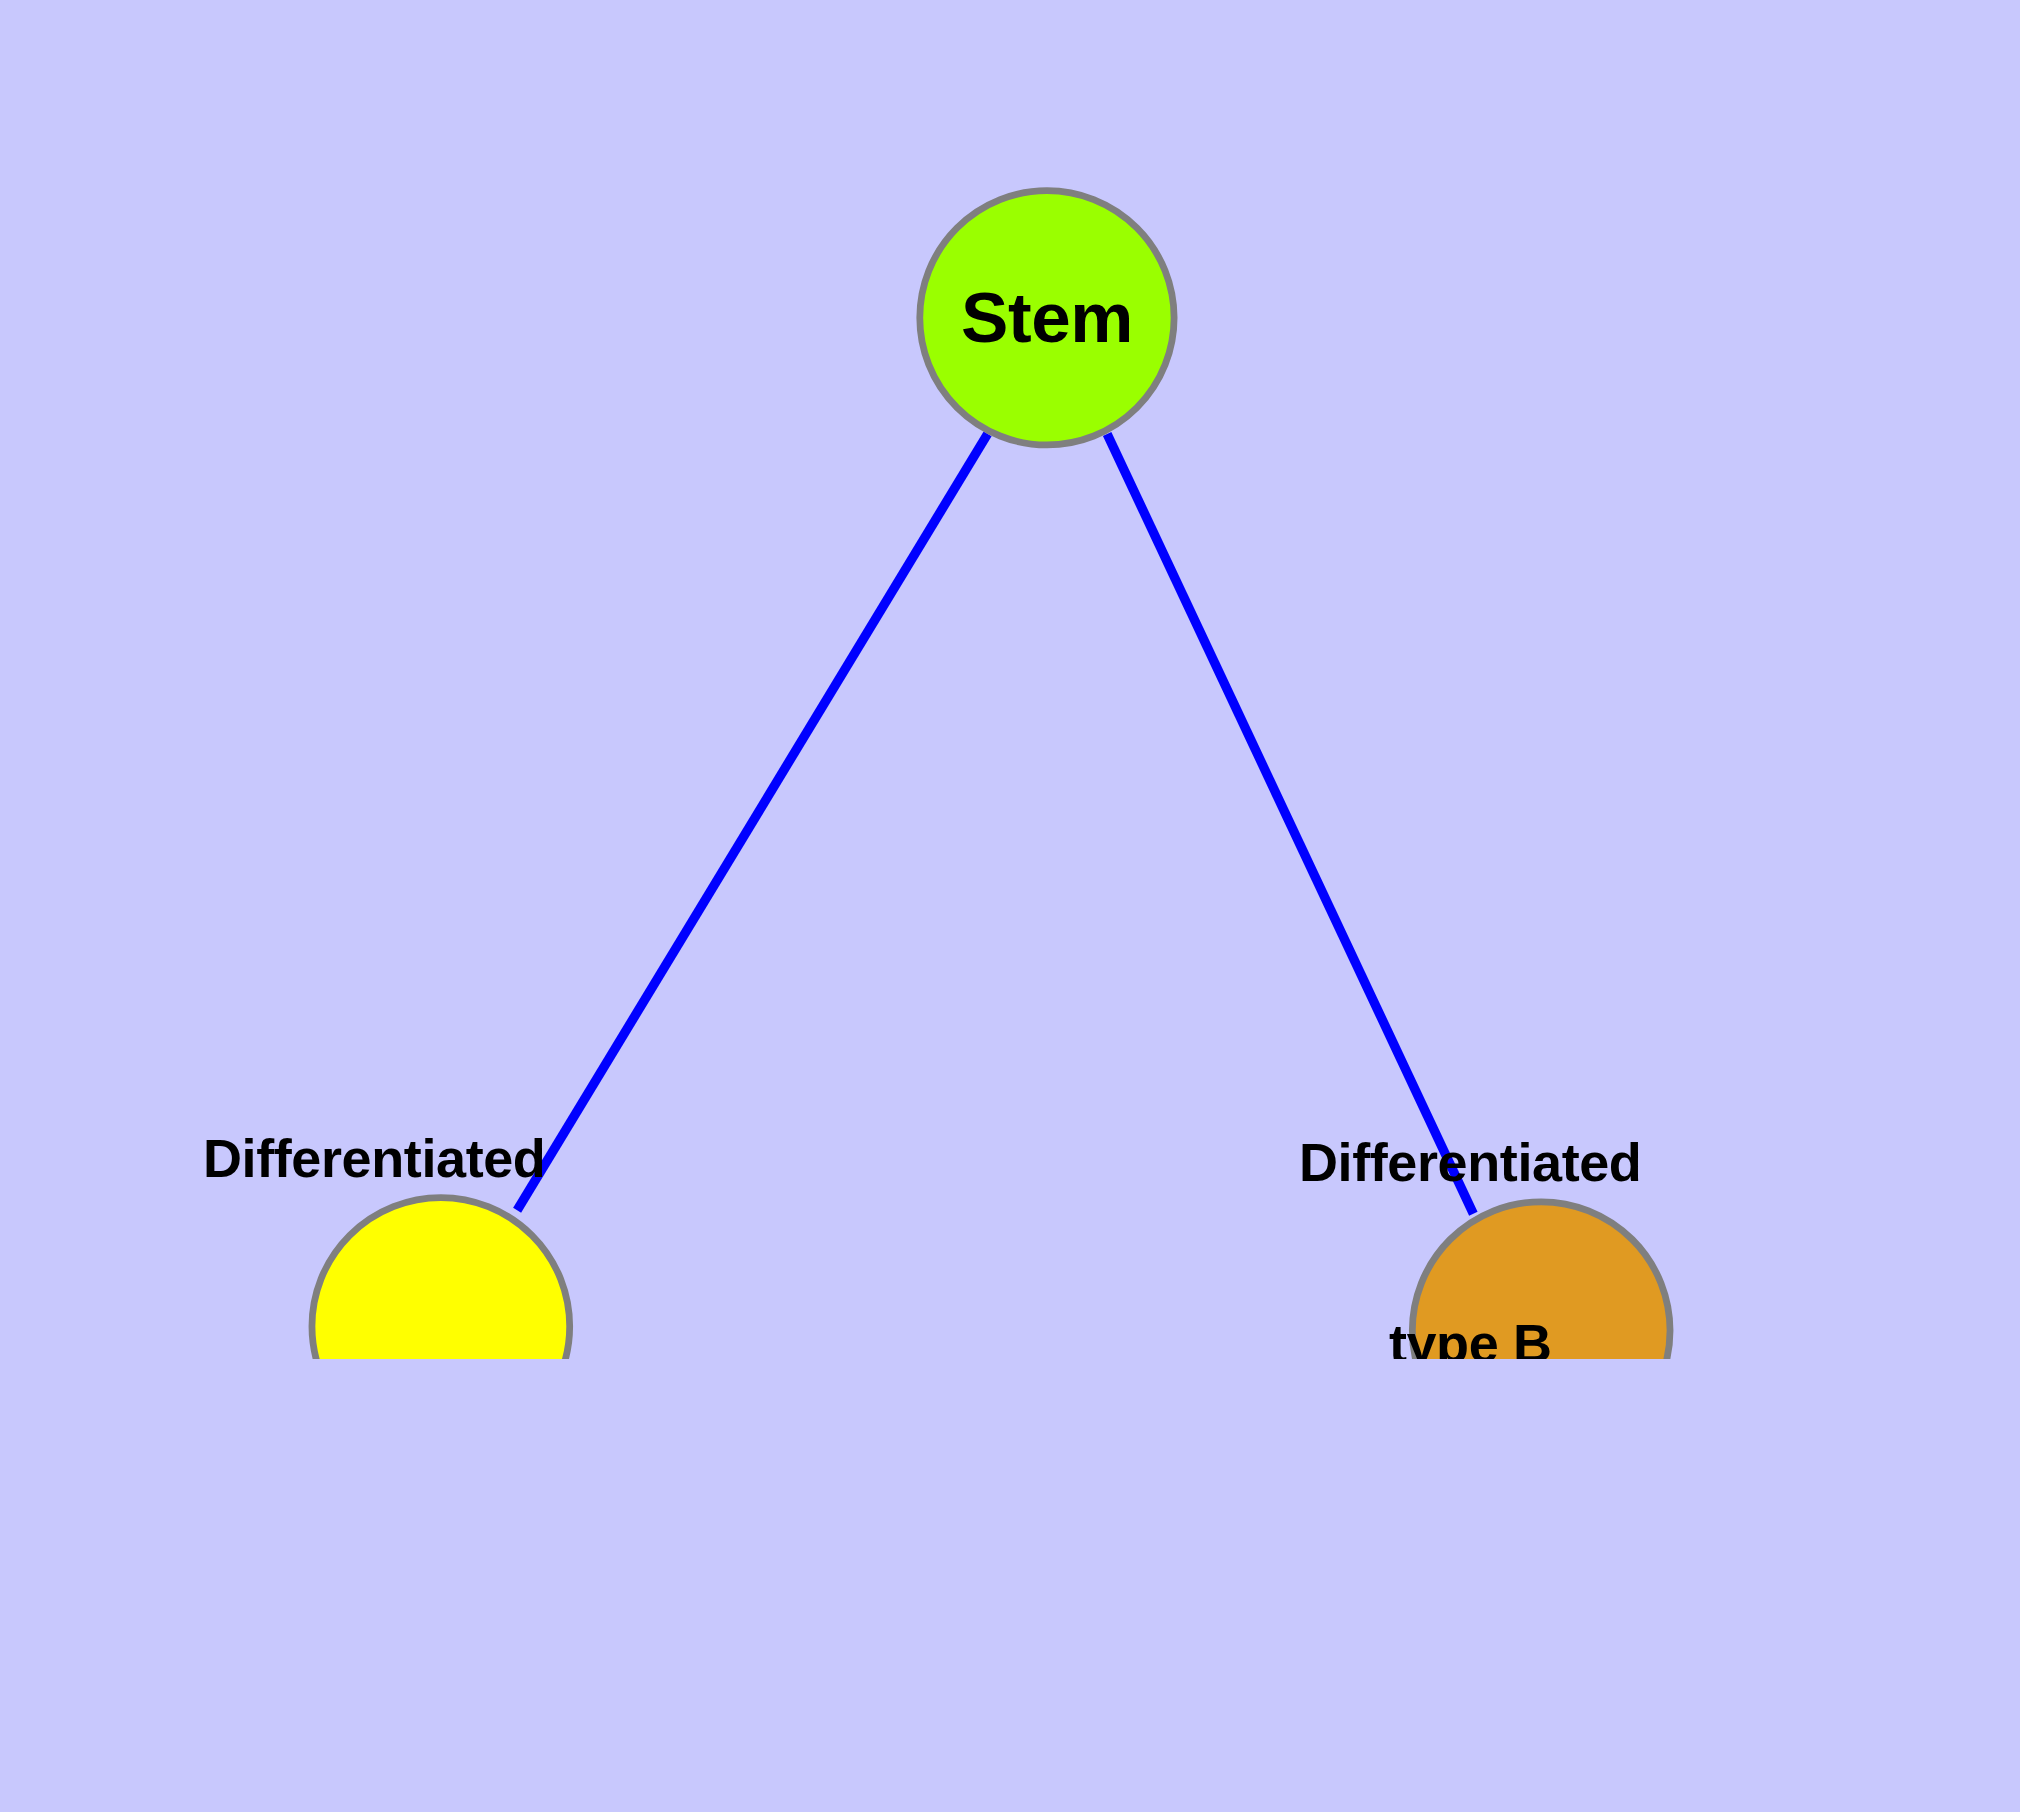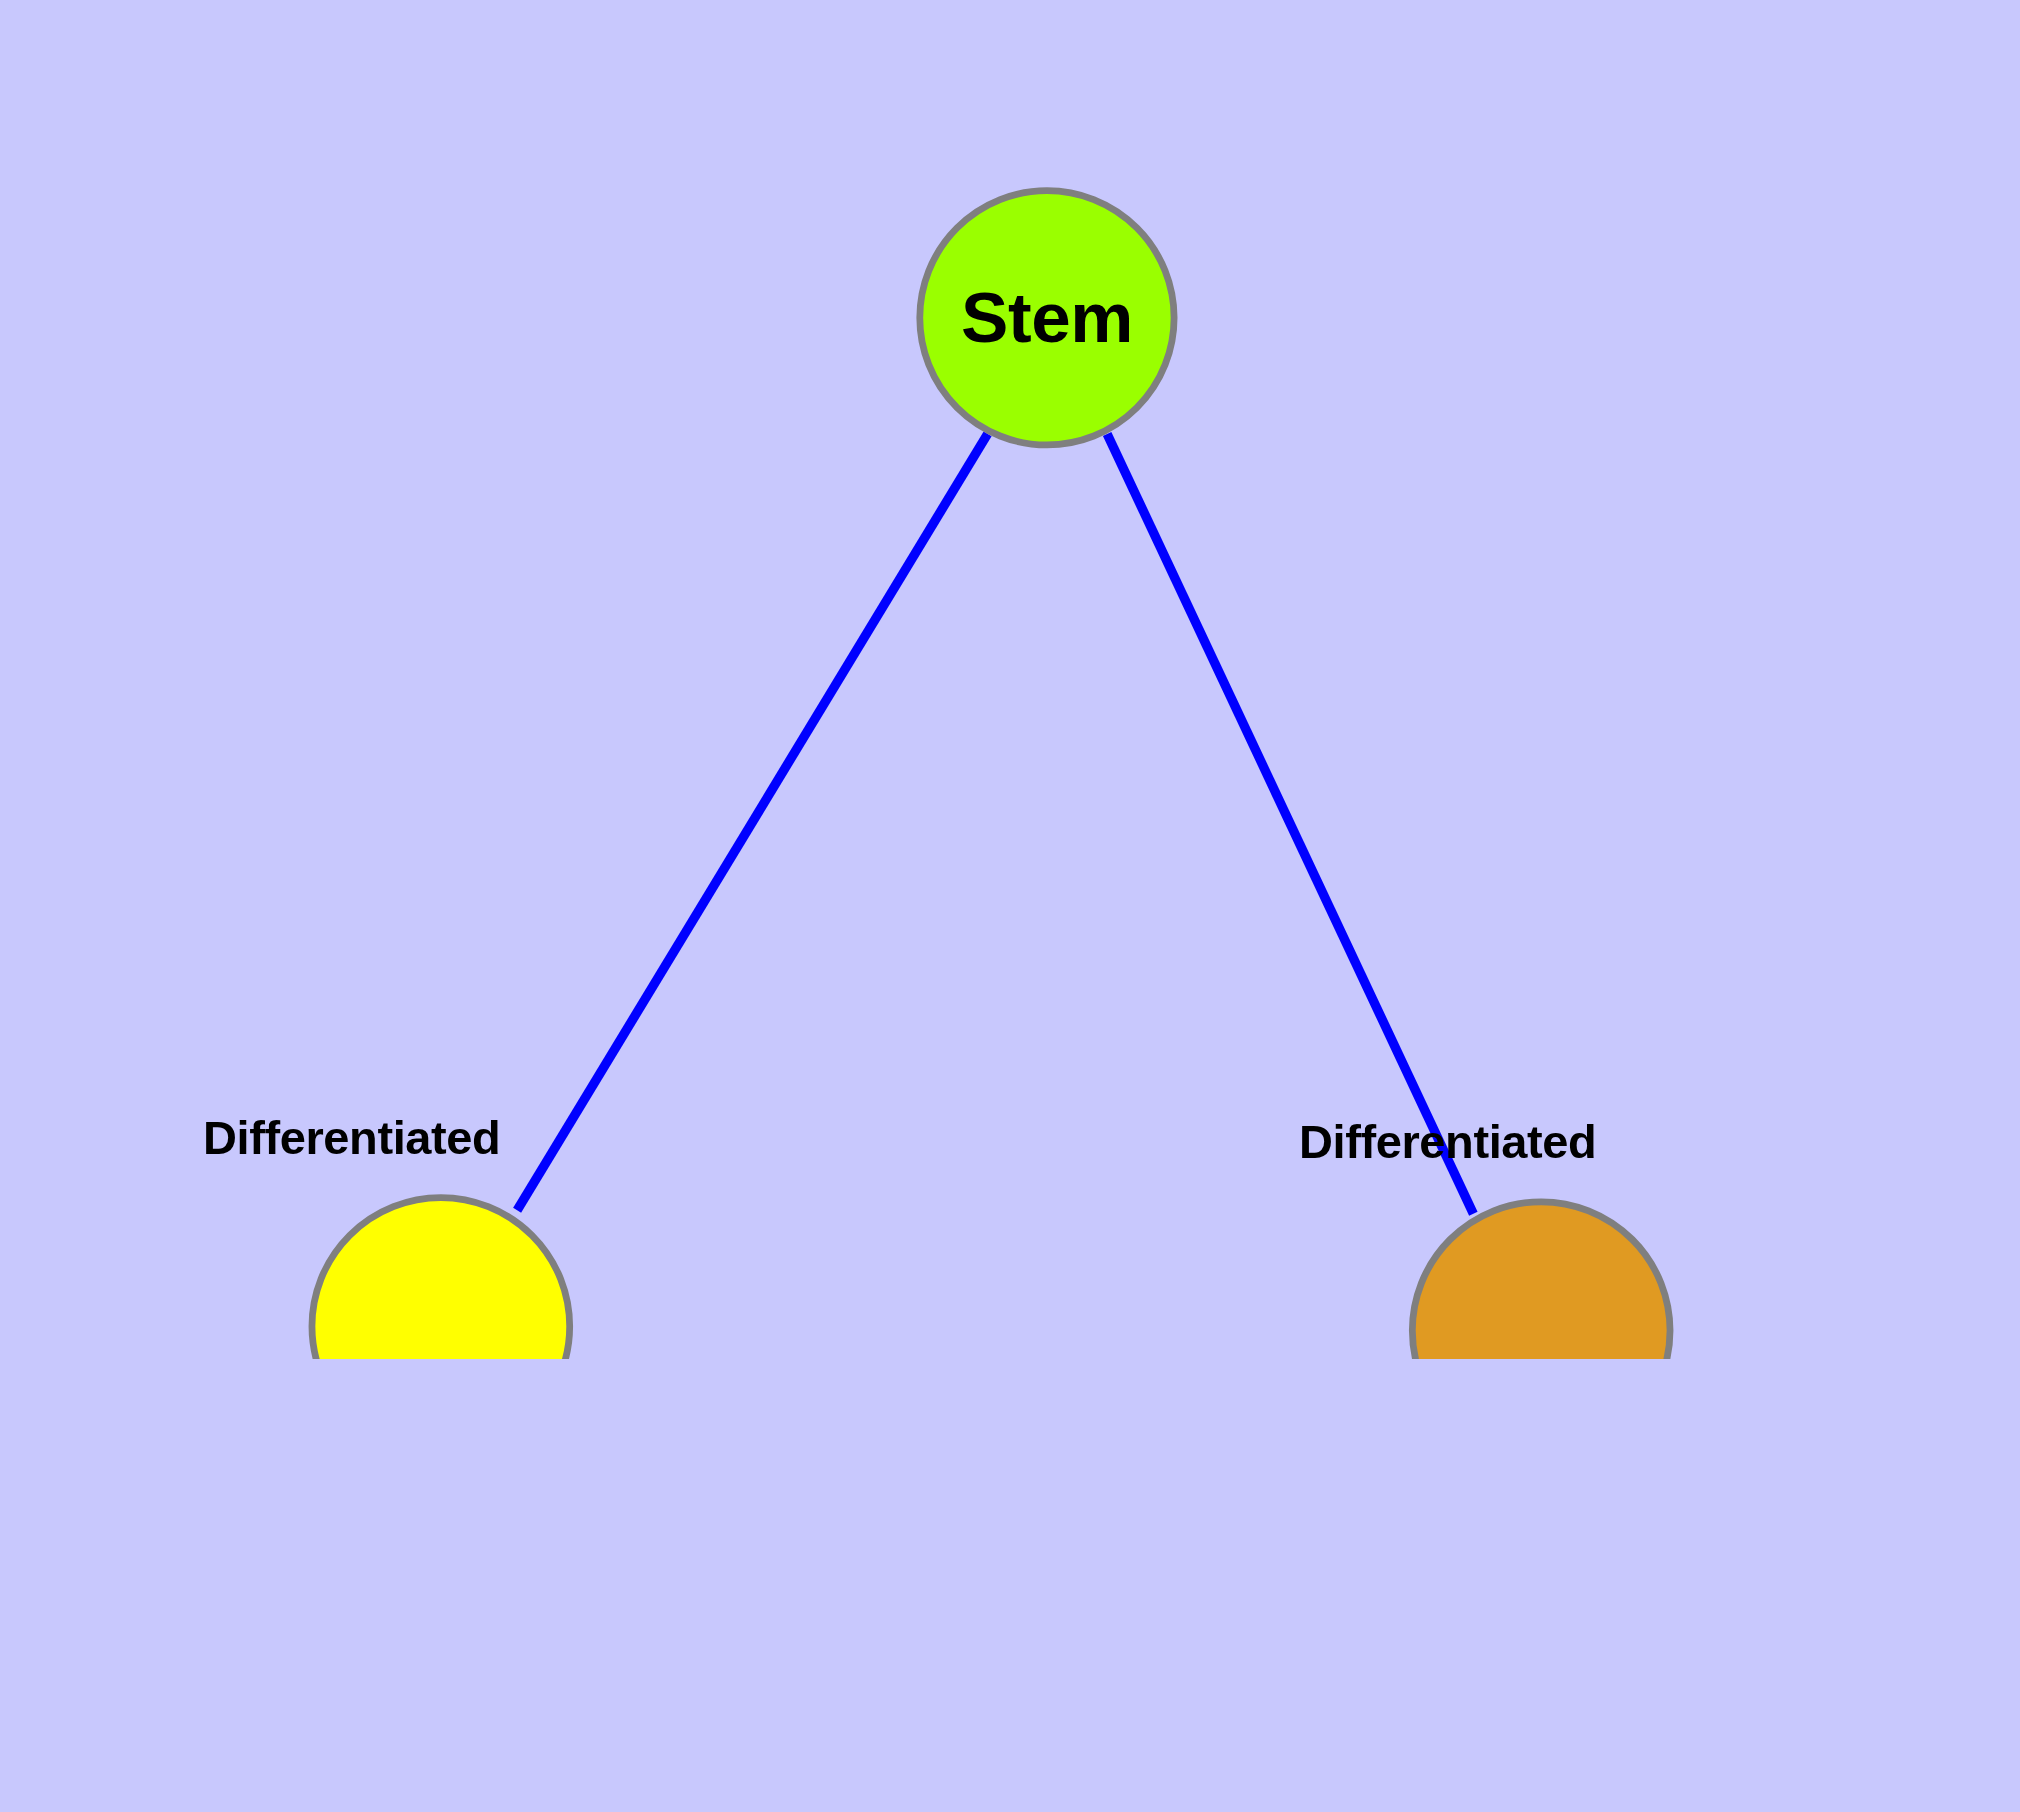--- a/index.html
+++ b/index.html
@@ -43,21 +43,21 @@
     line-height: 1.12;
     text-align: center;
     white-space: pre;
     letter-spacing: -0.4px;
     user-select: none;
   }
   .label-stem {
     font-size: 71px;
   }
   .label-two-line {
-    font-size: 47px;
+    font-size: 54px;
   }
 </style>
 </head>
 <body style="background: rgb(200, 200, 253);">
 
 <div id="stage" style="background: rgb(200, 200, 253); width: 2021px; height: 1359px;">
 
   <svg id="graph-svg" viewBox="0 0 2384 2138" preserveAspectRatio="none">
 
     <line class="edge-line" x1="1165" y1="512" x2="610" y2="1428" stroke="#0000ff" stroke-width="11"></line>
@@ -69,16 +69,17 @@
   </svg>
 
   <div class="node-label label-stem" style="left: 961px; top: 278px;">Stem</div>
 
   <div class="node-label label-two-line" style="left: 203px; top: 1007px;">
     <div>Differentiated</div>
   </div>
 
   <div class="node-label label-two-line" style="left: 1299px; top: 1011px;">
     <div>Differentiated</div>
+    <div>type B</div>
   </div>
 
 </div>
 
 
 </body></html>

